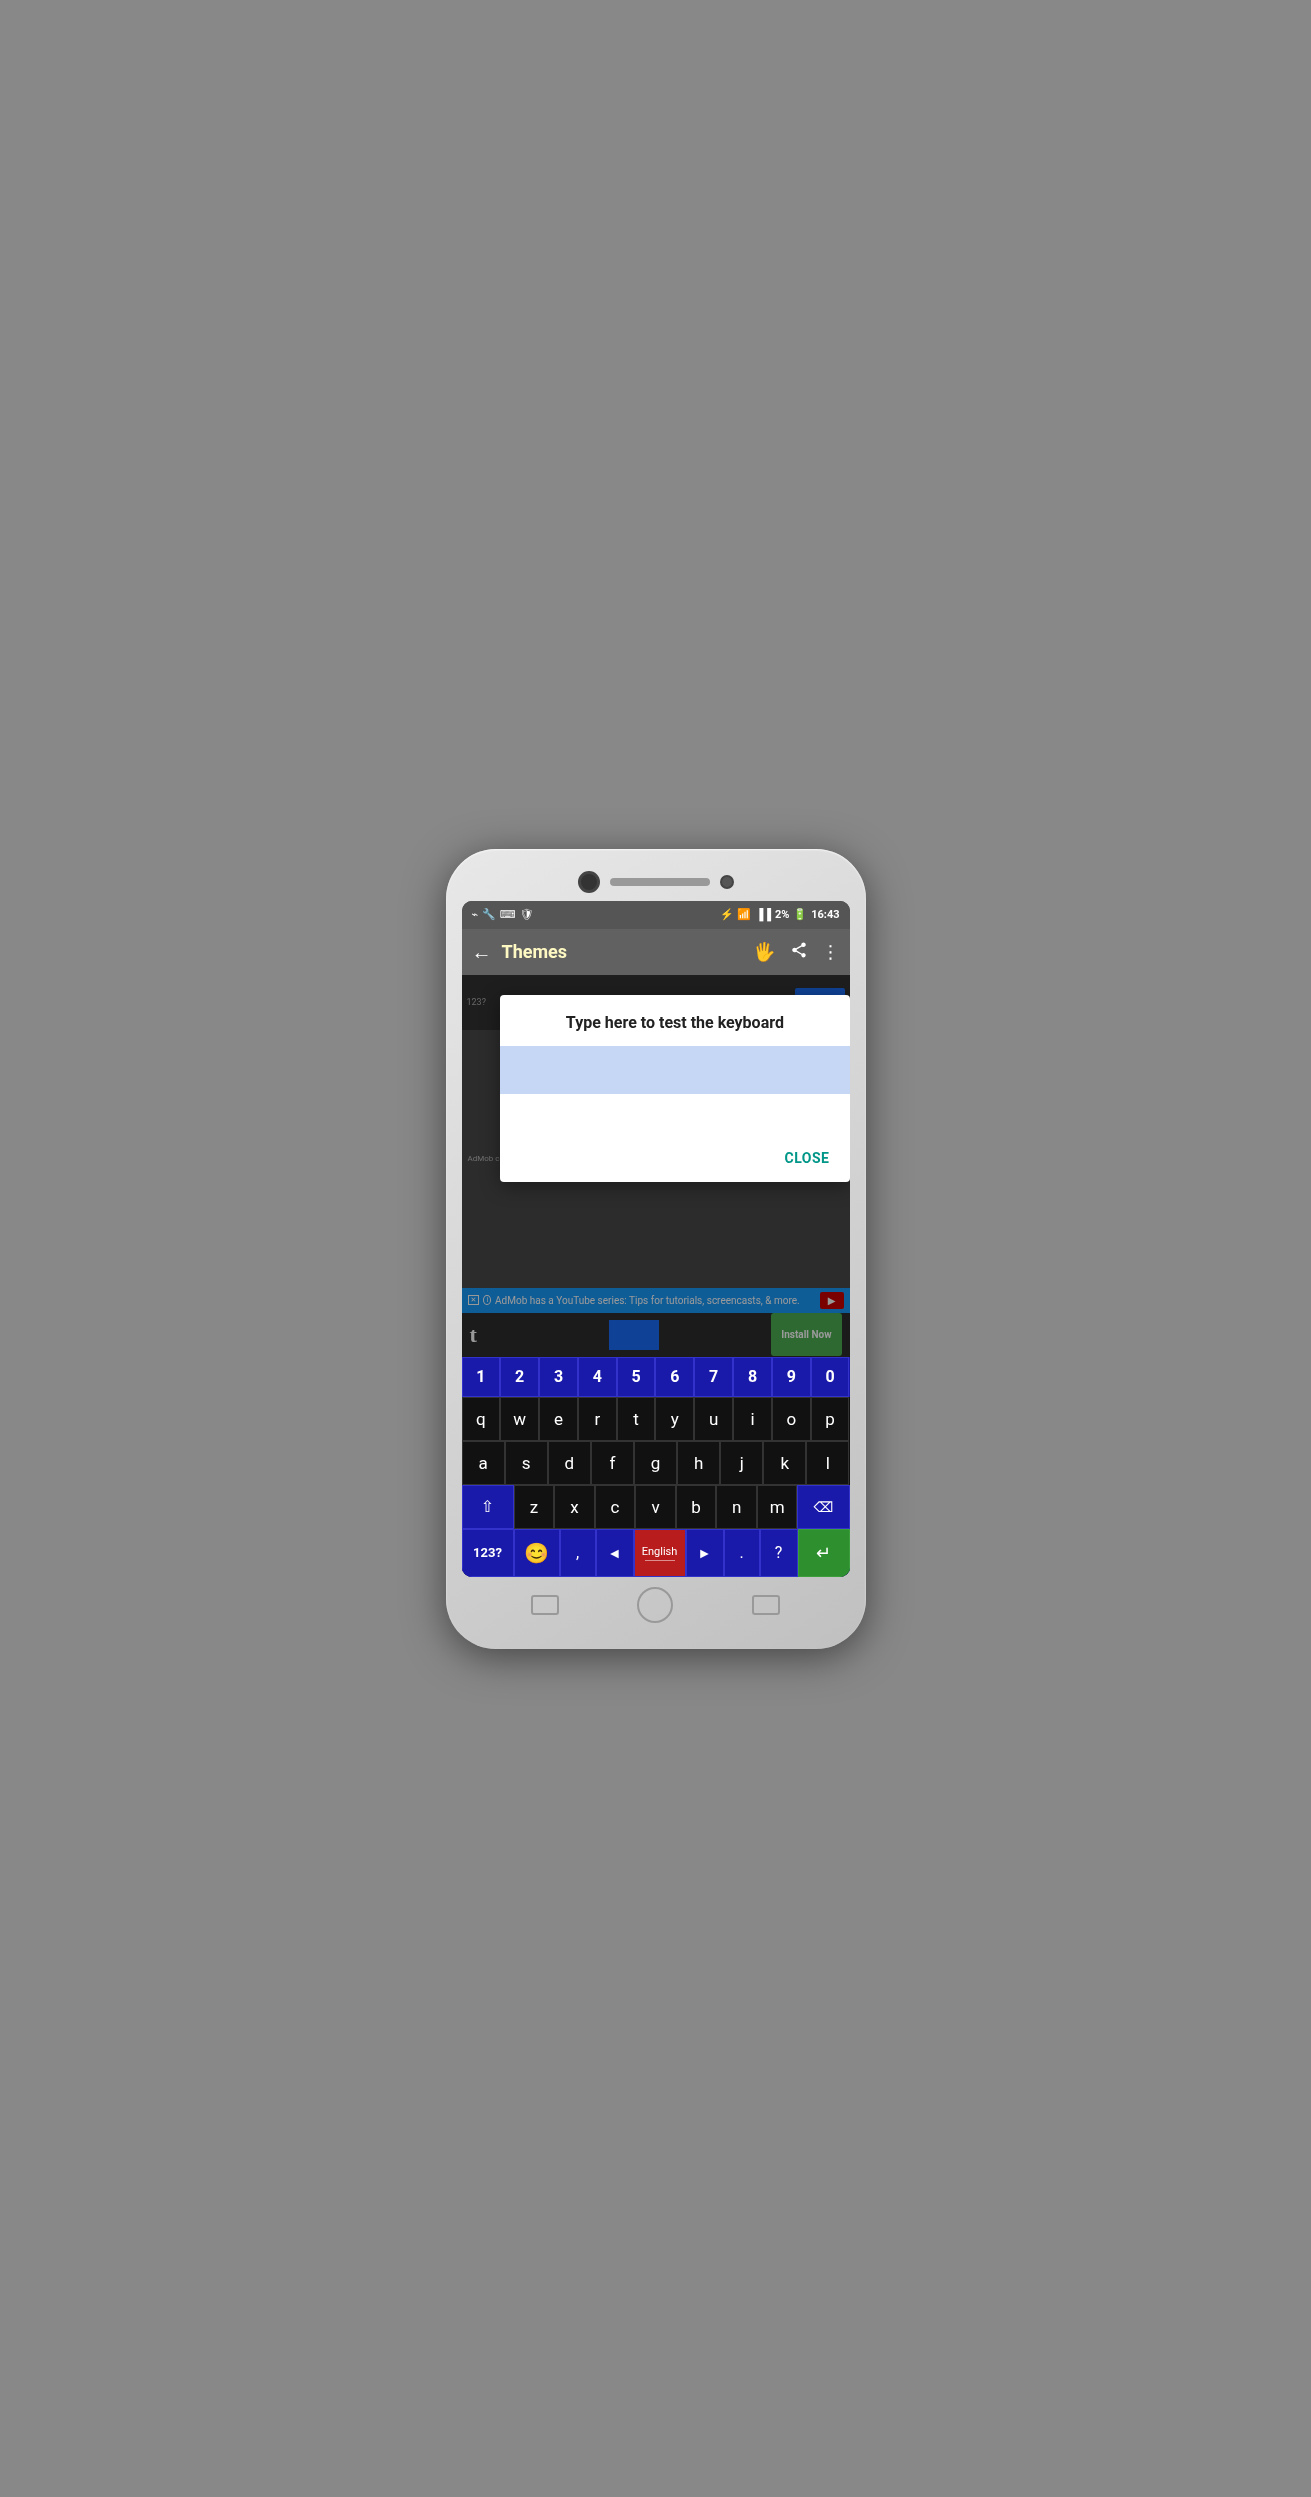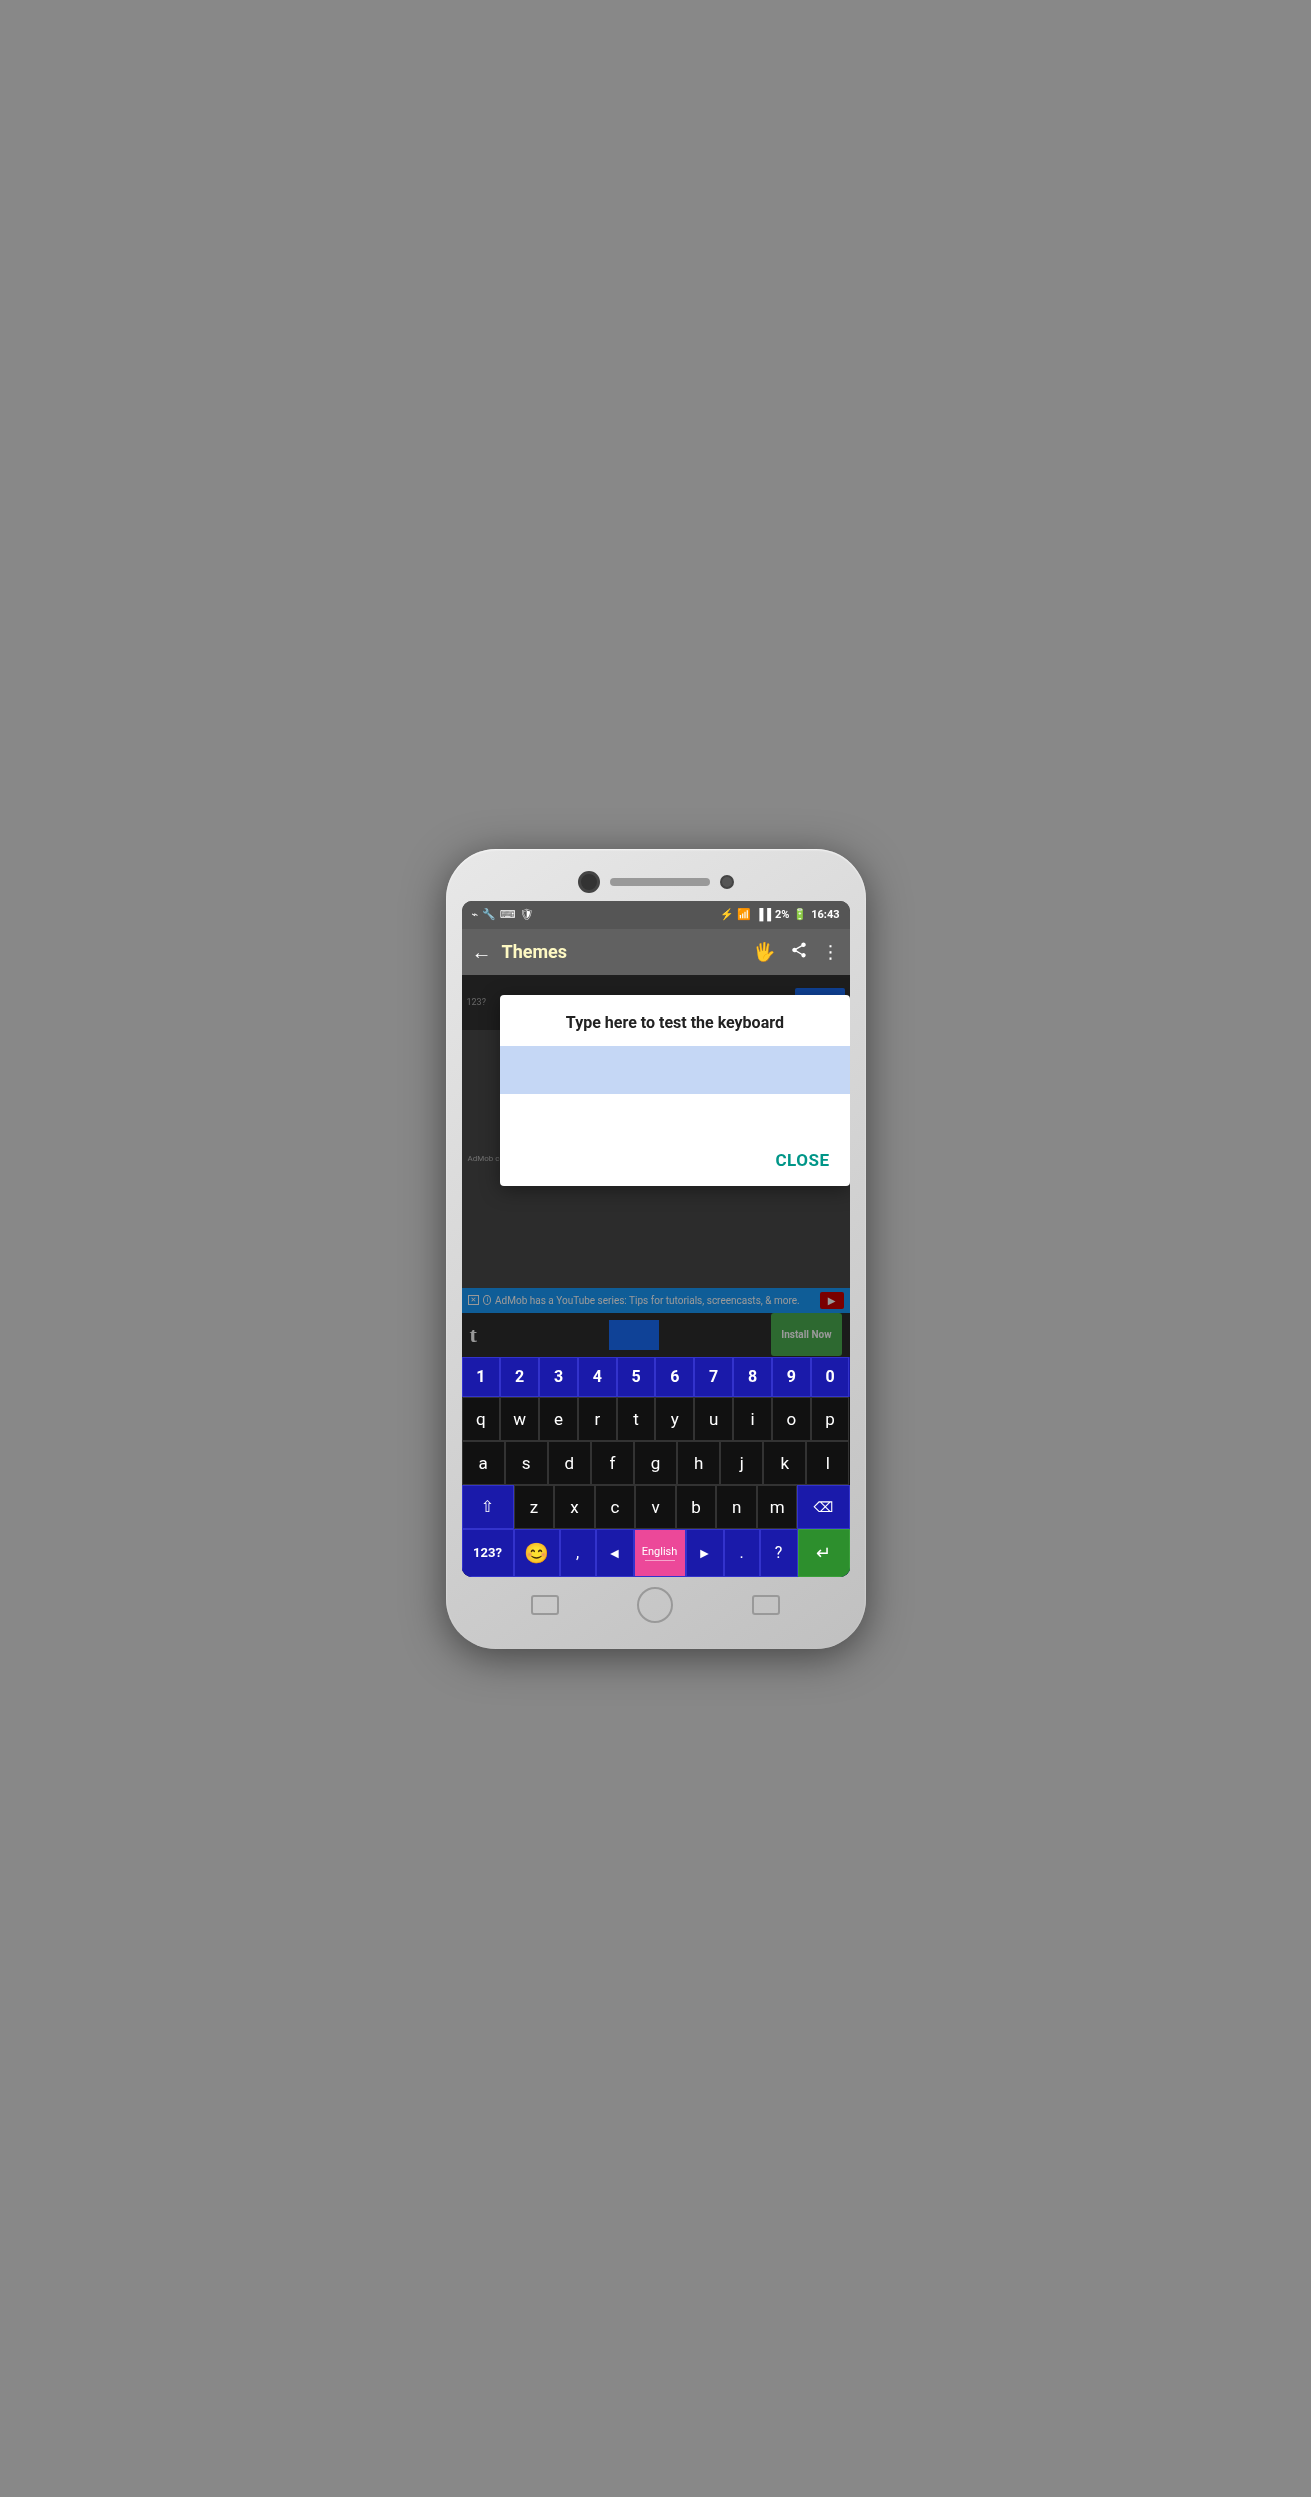--- a/index.html
+++ b/index.html
@@ -252,21 +252,21 @@
     }
 
     .dialog-actions {
       display: flex;
       justify-content: flex-end;
       padding: 8px 12px 12px;
     }
 
     .dialog-close-btn {
       color: #009688;
-      font-size: 17px;
+      font-size: 14px;
       font-weight: bold;
       letter-spacing: 0.5px;
       cursor: pointer;
       padding: 4px 8px;
     }
 
     
     .keyboard {
       background: #000;
       flex-shrink: 0;
@@ -411,21 +411,21 @@
       font-size: 14px;
       display: flex;
       align-items: center;
       justify-content: center;
       cursor: pointer;
       width: 38px;
     }
 
     .space-key {
       flex: 1;
-      background: #ec4899;
+      background: #b91c1c;
       border: 1px solid #3333cc;
       color: white;
       font-size: 12px;
       display: flex;
       flex-direction: column;
       align-items: center;
       justify-content: center;
       cursor: pointer;
     }
 

